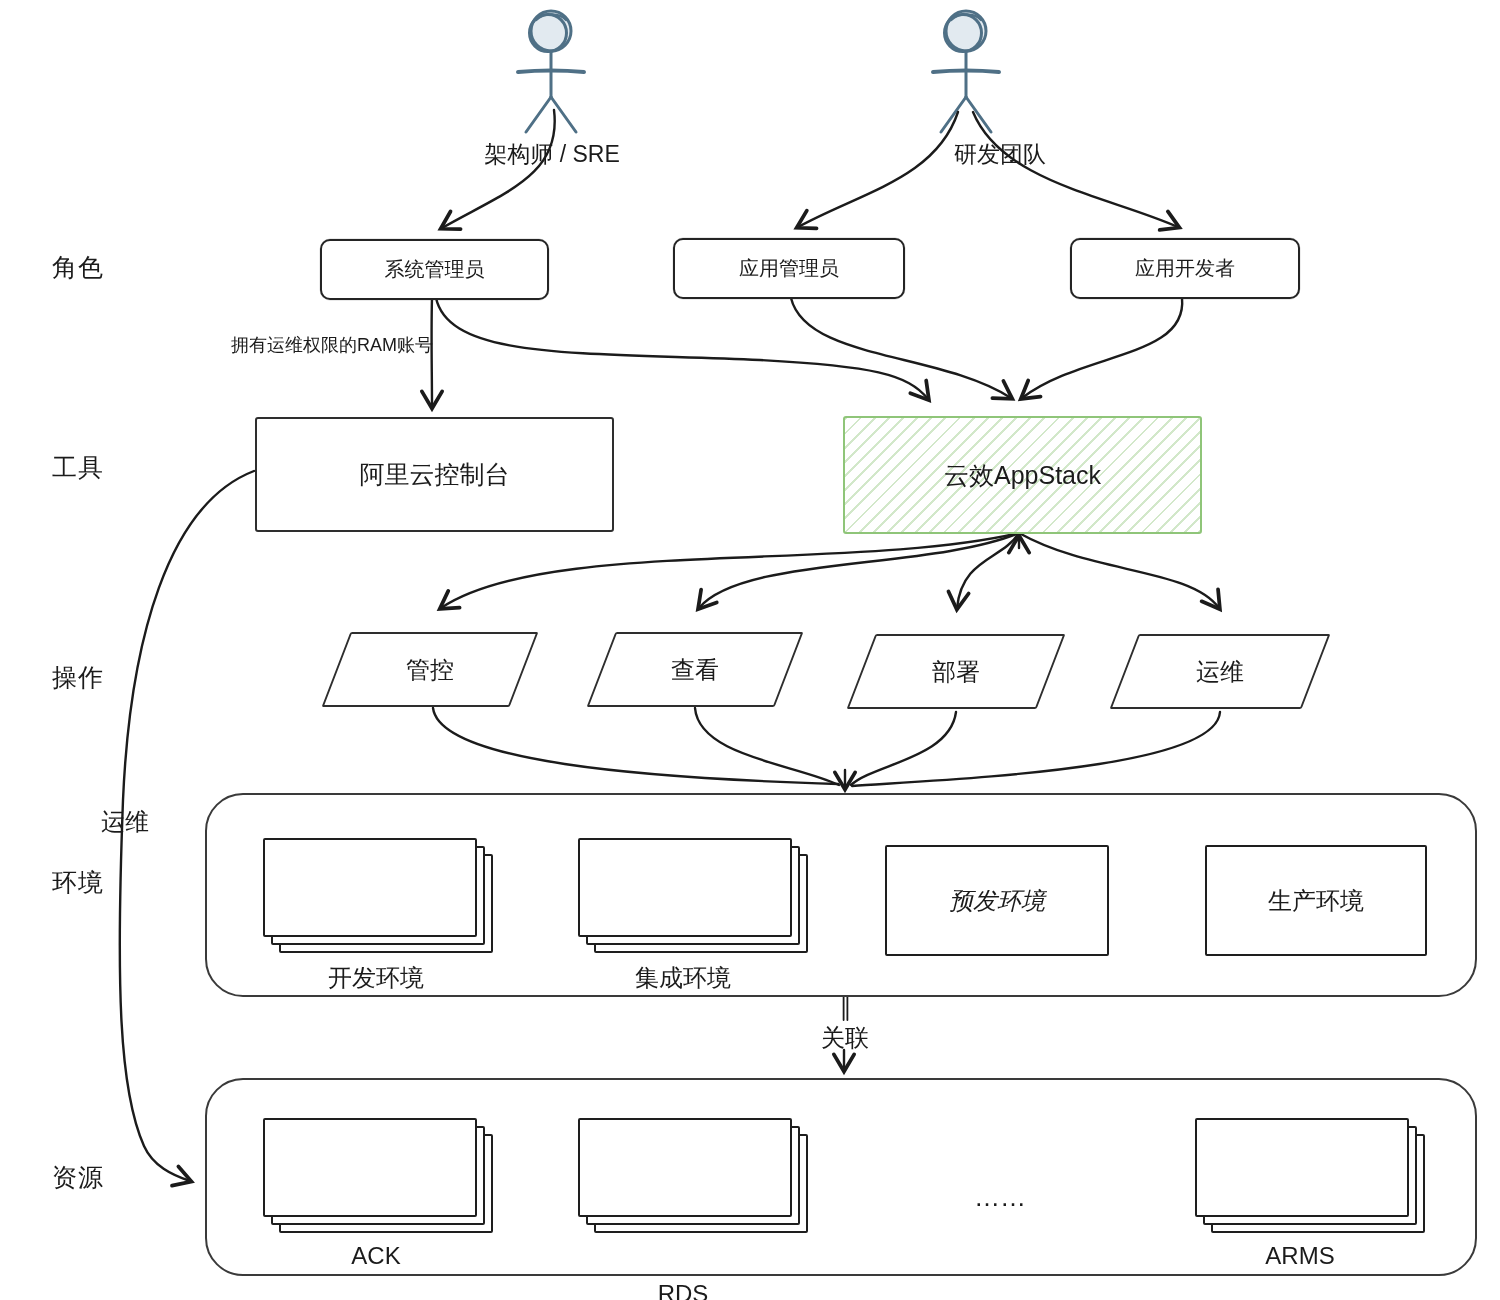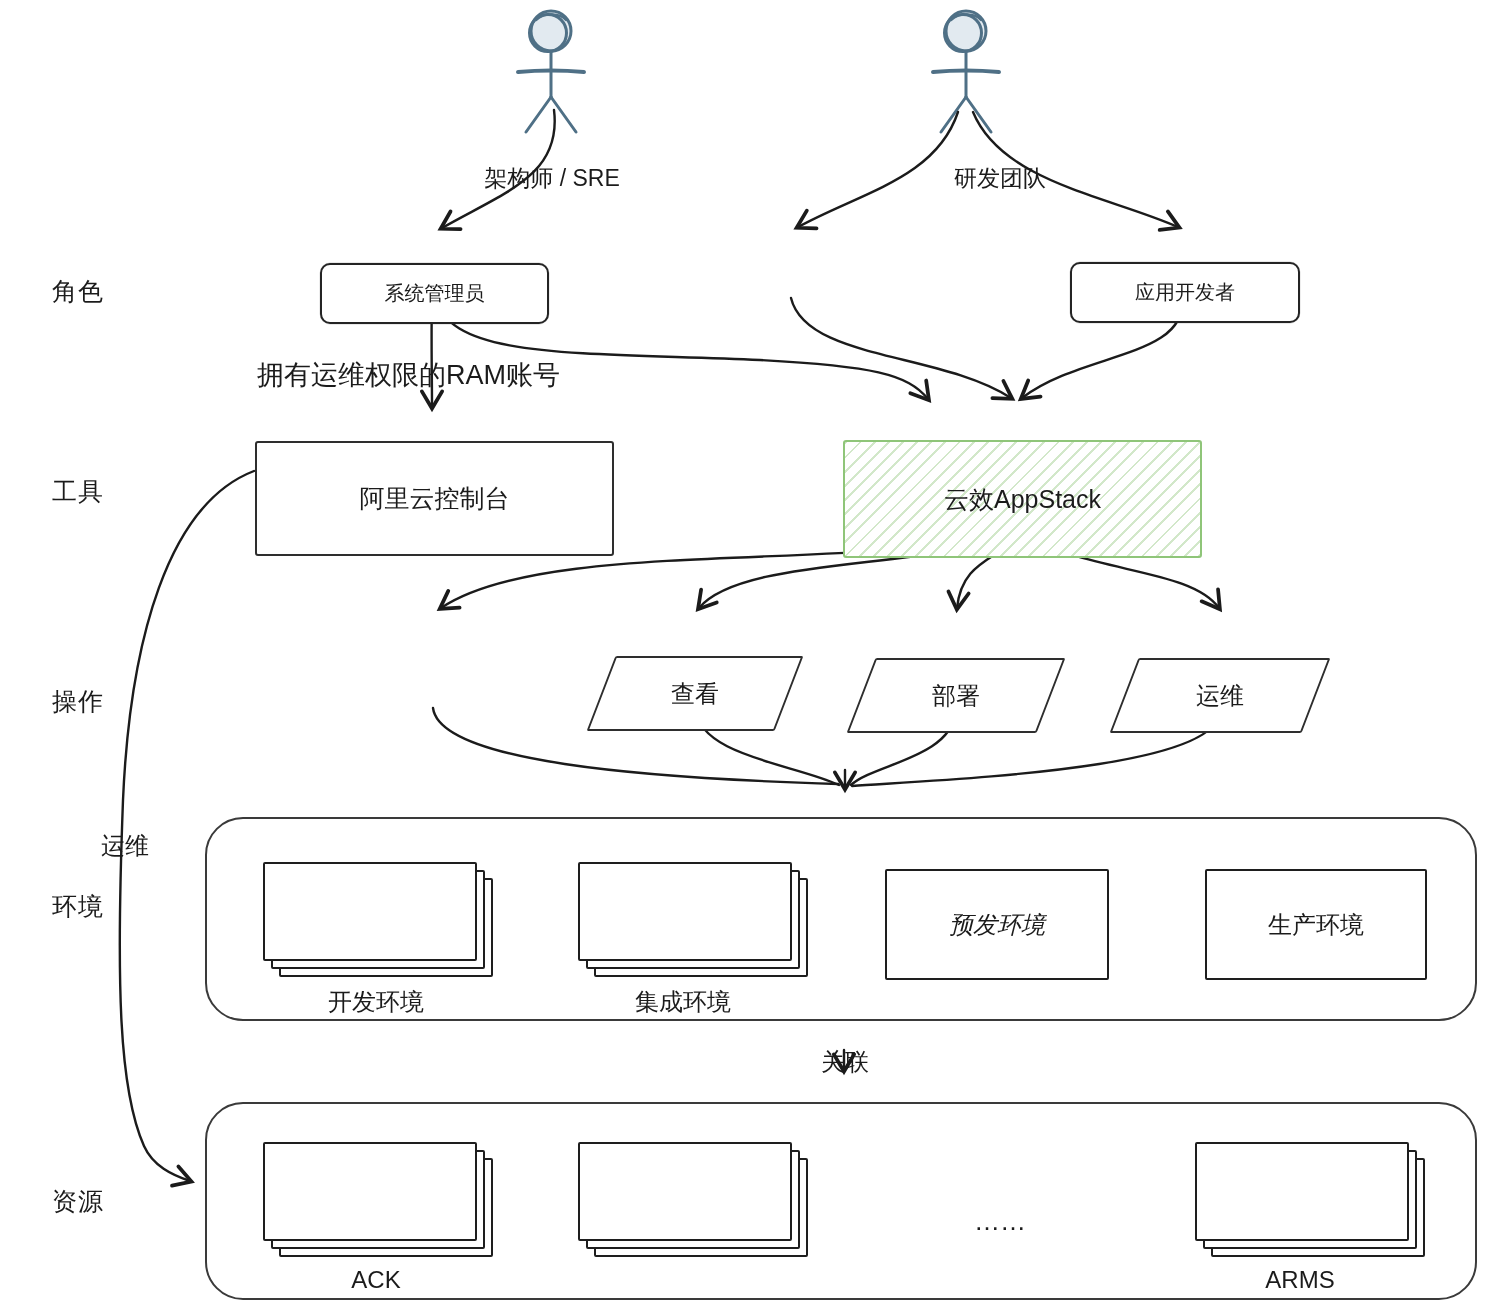--- a/index.html
+++ b/index.html
@@ -3,21 +3,21 @@
 <meta charset="utf-8">
 <style>
   html,body{margin:0;padding:0;background:#ffffff;}
   .canvas{
     position:relative;width:1500px;height:1300px;background:#fff;
     font-family:"Liberation Sans","DejaVu Sans",sans-serif;color:#1b1b1b;
     overflow:hidden;
   }
   svg.wires{position:absolute;left:0;top:0;z-index:1;}
   .layer{position:absolute;left:0;top:0;width:100%;height:100%;z-index:2;pointer-events:none;}
-  .layer > *{pointer-events:auto;margin-top:24px;}
+  .layer > *{pointer-events:auto;}
 
   .rowlbl{position:absolute;font-size:25px;letter-spacing:1px;}
 
   .actorlbl{position:absolute;font-size:23px;text-align:center;}
 
   .rbox{
     position:absolute;border:2.4px solid #242424;border-radius:10px;background:#fff;
     display:flex;align-items:center;justify-content:center;font-size:20px;
     box-shadow:0 0 0 .4px #24242433;
   }
@@ -133,33 +133,40 @@
     <div class="rowlbl" style="left:52px;top:661px;">操作</div>
     <div class="rowlbl" style="left:52px;top:866px;">环境</div>
     <div class="rowlbl" style="left:52px;top:1161px;">资源</div>
 
     <div class="actorlbl" style="left:472px;top:139px;width:160px;">架构师 / SRE</div>
     <div class="actorlbl" style="left:886px;top:139px;width:160px;text-align:right;">研发团队</div>
 
     <div class="rbox" style="left:320px;top:239px;width:225px;height:57px;">
       <span>系统管理员</span>
     </div>
+    <div class="rbox" style="left:673px;top:238px;width:228px;height:57px;">
+      <span>应用管理员</span>
+    </div>
     <div class="rbox" style="left:1070px;top:238px;width:226px;height:57px;">
       <span>应用开发者</span>
     </div>
 
-    <div class="edgelbl" style="left:257px;top:333px;font-size:27px;">拥有运维权限的RAM账号</div>
+    <div class="edgelbl" style="left:231px;top:333px;font-size:18px;">拥有运维权限的RAM账号</div>
 
     <div class="sbox" style="left:255px;top:417px;width:355px;height:111px;">
       <span>阿里云控制台</span>
     </div>
     <div class="sbox green" style="left:843px;top:416px;width:355px;height:114px;">
       <span>云效AppStack</span>
     </div>
 
+    <div class="para" style="left:320px;top:632px;width:220px;height:75px;">
+      <div class="bg"></div>
+      <div class="tx">管控</div>
+    </div>
     <div class="para" style="left:585px;top:632px;width:220px;height:75px;">
       <div class="bg"></div>
       <div class="tx">查看</div>
     </div>
     <div class="para" style="left:845px;top:634px;width:222px;height:75px;">
       <div class="bg"></div>
       <div class="tx">部署</div>
     </div>
     <div class="para" style="left:1108px;top:634px;width:224px;height:75px;">
       <div class="bg"></div>

